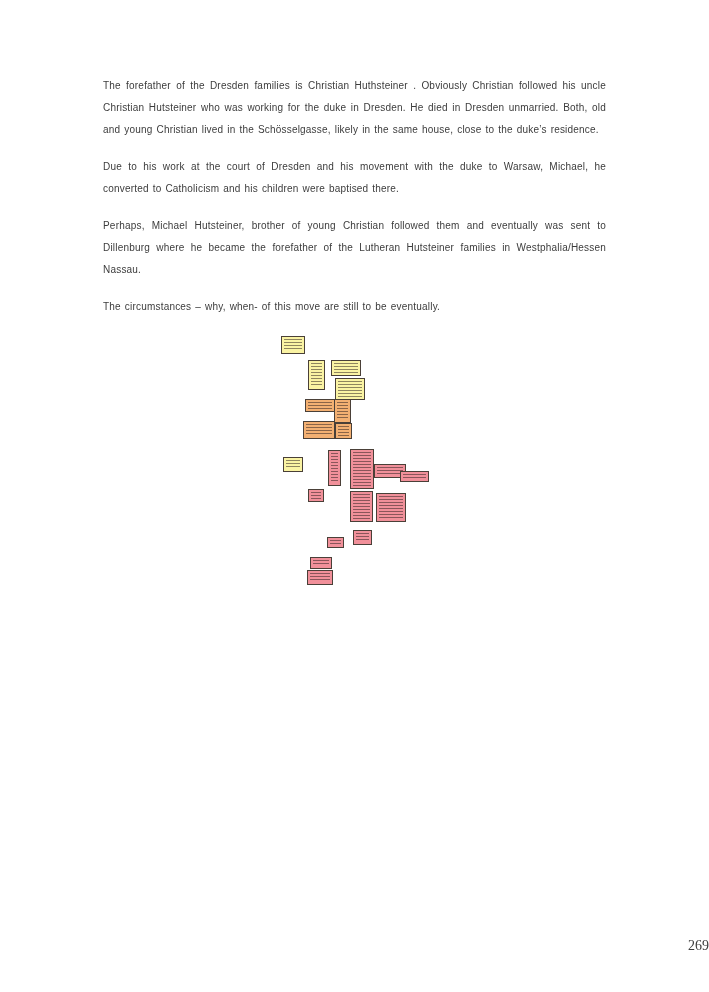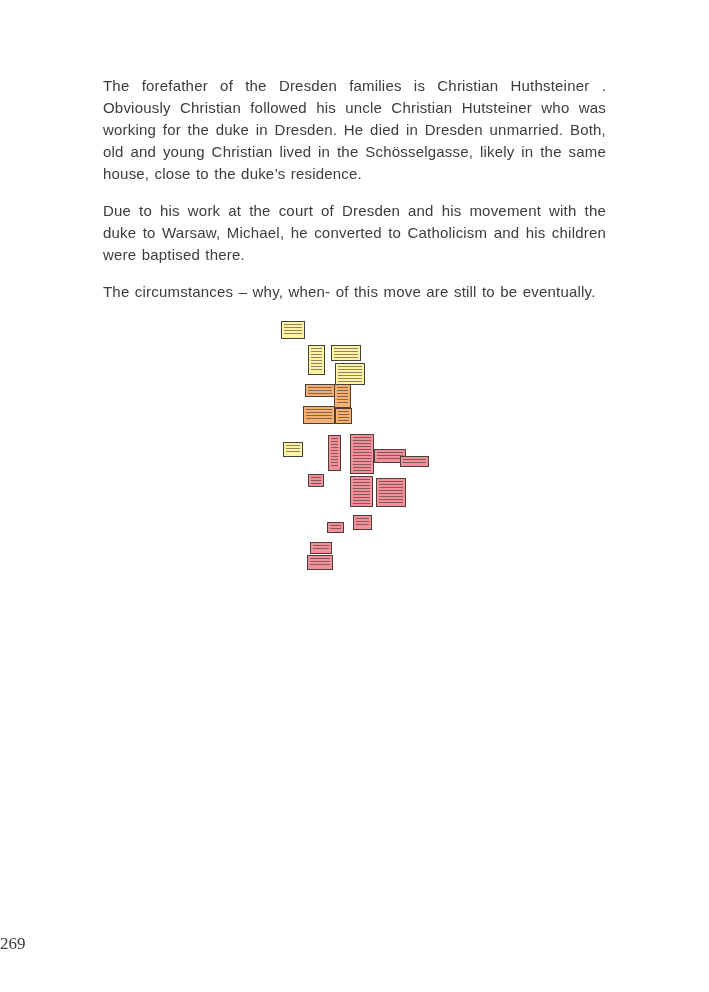--- a/index.html
+++ b/index.html
@@ -16,21 +16,21 @@
     font-family: "Liberation Sans", sans-serif;
   }
   .content {
     position: absolute;
     left: 103px;
     top: 75px;
     width: 503px;
   }
   p.para {
     margin: 0 0 15px 0;
-    font-size: 15px;
+    font-size: 10px;
     line-height: 22px;
     color: #3c3c3c;
     text-align: justify;
     letter-spacing: 0.2px;
     word-spacing: 1px;
   }
   .diagram {
     position: relative;
     margin-left: 176px;
     margin-top: 10px;
@@ -52,33 +52,34 @@
       rgba(0,0,0,0) 1px,
       rgba(0,0,0,0) 3px
     );
     opacity: 0.7;
   }
   .page-number {
     position: absolute;
     left: 0;
     right: 0;
     bottom: 38px;
-    text-align: left;
+    text-align: right;
     font-family: "Liberation Serif", serif;
-    font-size: 17px;
+    font-size: 14px;
     color: #3c3c3c;
   }
 </style>
 </head>
 <body>
 
 <div class="page">
   <div class="content">
     <p class="para">The forefather of the Dresden families is Christian Huthsteiner . Obviously Christian followed his uncle Christian Hutsteiner who was working for the duke in Dresden. He died in Dresden unmarried. Both, old and young Christian lived in the Schösselgasse, likely in the same house, close to the duke’s residence.</p>
     <p class="para">Due to his work at the court of Dresden and his movement with the duke to Warsaw, Michael, he converted to Catholicism and his children were baptised there.</p>
+    <p class="para">Perhaps, Michael Hutsteiner, brother of young Christian followed them and eventually was sent to Dillenburg where he became the forefather of the Lutheran Hutsteiner families in Westphalia/Hessen Nassau.</p>
     <p class="para">The circumstances – why, when-  of this move are still to be eventually.</p>
     <div class="diagram" id="diagram">
         <div class="tree-box" style="left: 2px; top: 3px; width: 24px; height: 18px; background: rgb(250, 243, 163);">
           <div class="scribble"></div>
         </div>
         <div class="tree-box" style="left: 29px; top: 27px; width: 17px; height: 30px; background: rgb(250, 243, 163);">
           <div class="scribble"></div>
         </div>
         <div class="tree-box" style="left: 52px; top: 27px; width: 30px; height: 16px; background: rgb(250, 243, 163);">
           <div class="scribble"></div>

